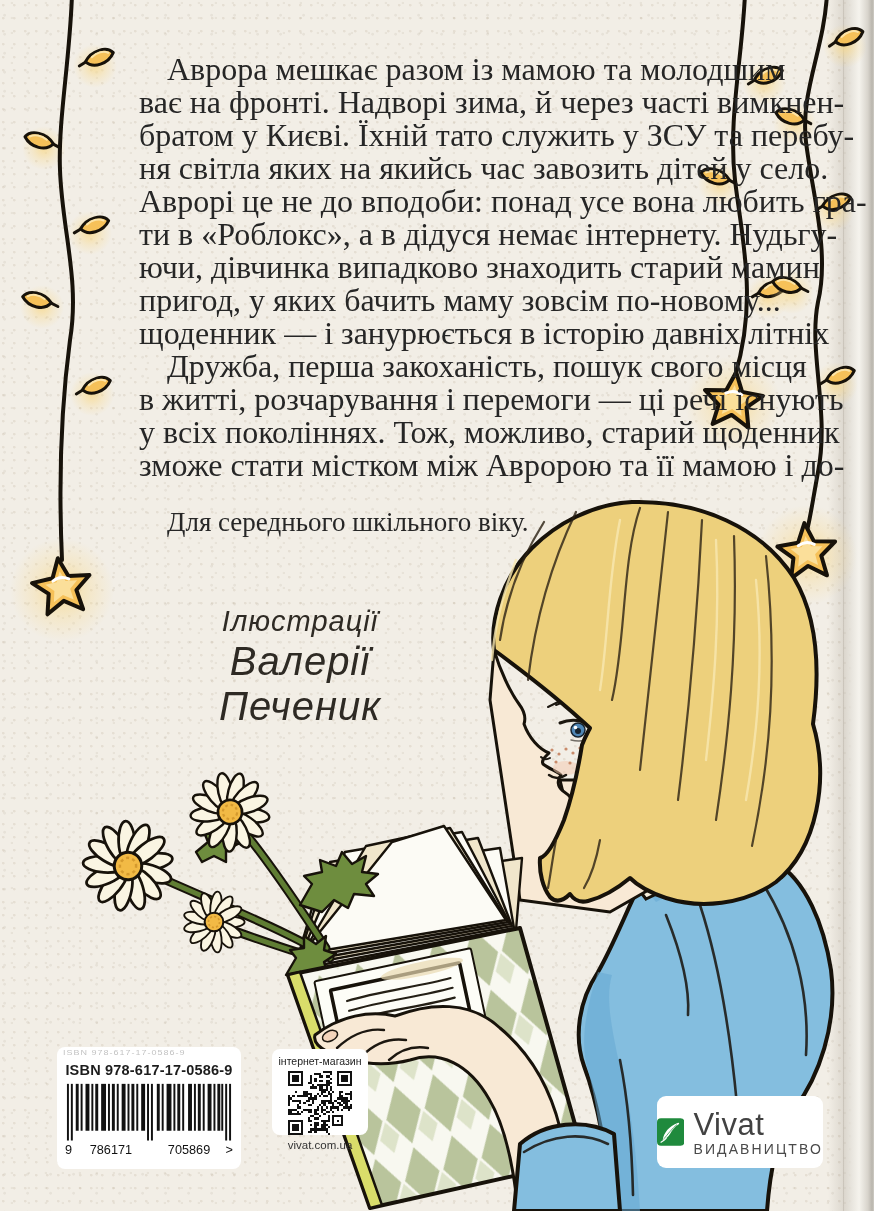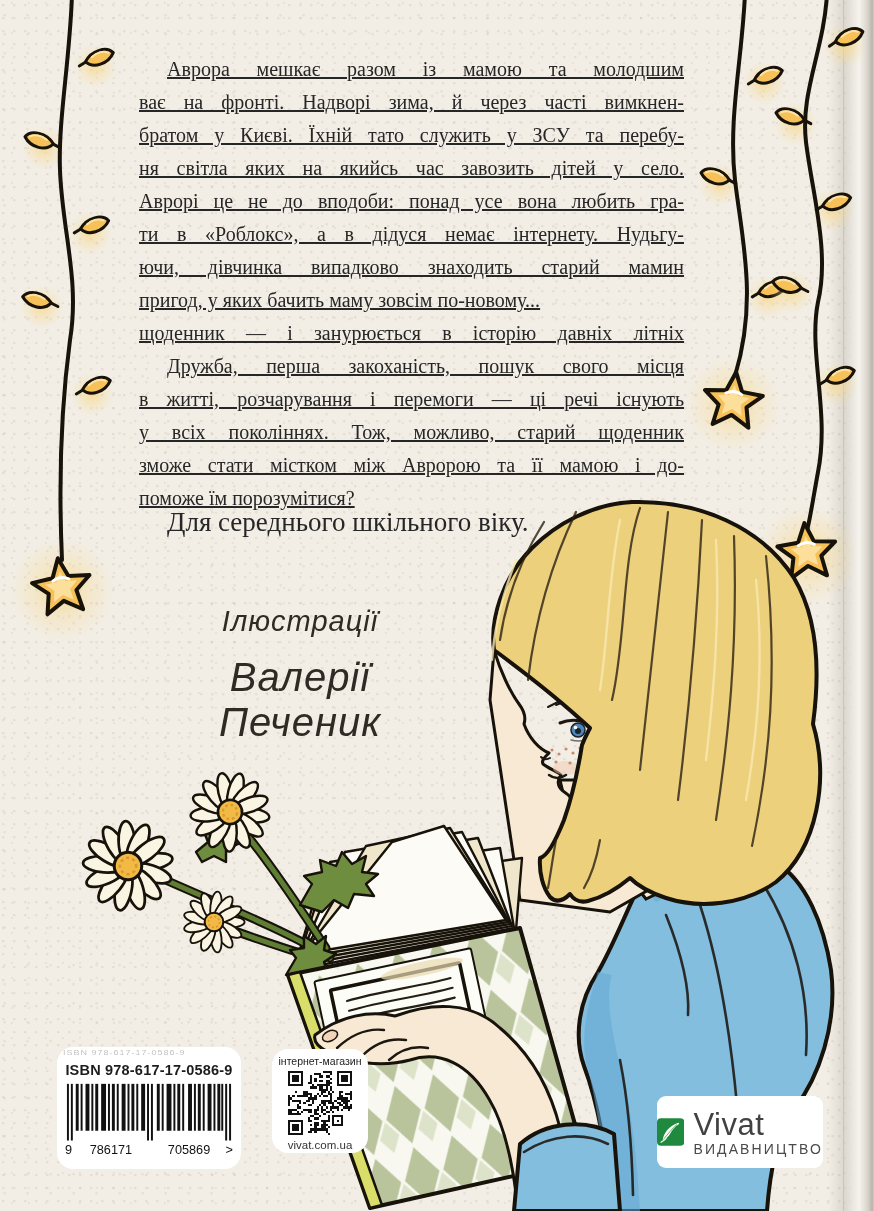--- a/index.html
+++ b/index.html
@@ -14,41 +14,41 @@
     font-family:"Liberation Serif", serif;
   }
   .edge-shadow{position:absolute;top:0;right:30px;width:16px;height:100%;z-index:1;
     background:linear-gradient(to right, rgba(90,80,65,0), rgba(90,80,65,.14));}
   .page-edge{position:absolute;top:0;right:0;width:31px;height:100%;z-index:1;
     background:linear-gradient(to right, rgba(120,110,95,.20) 0, #e9e6df 30%, #f5f3ed 52%, #d8d4cc 80%, #b9b5ad 94%, #cfccc5 100%);}
   svg.illo{position:absolute;inset:0;z-index:2;}
 
   
   .blurb{position:absolute;left:139px;top:53px;width:545px;z-index:3;
-    color:var(--ink,#262626);font-size:20px;line-height:33px;text-decoration:underline;}
+    color:var(--ink,#262626);font-size:32px;line-height:33px;}
   .jline{text-align:justify;text-align-last:justify;white-space:nowrap;}
   .jline.last{text-align-last:left;}
   .para .jline:first-child{padding-left:28px;}
   .audience{position:absolute;left:167px;top:507px;z-index:3;color:var(--ink,#262626);font-size:27px;}
   .credits{position:absolute;left:160px;top:605px;width:280px;z-index:3;text-align:center;
     color:#2e2a24;font-family:Liberation Sans, sans-serif;font-style:italic;}
   .credits .c-label{font-size:29px;letter-spacing:1px;}
-  .credits .c-name{font-size:40px;margin-top:17px;letter-spacing:1px;}
+  .credits .c-name{font-size:40px;margin-top:1px;letter-spacing:1px;}
 
   
-  .wbox{position:absolute;background:var(--box-white,#fff);z-index:4;border-radius:16px;}
+  .wbox{position:absolute;background:var(--box-white,#fff);z-index:4;border-radius:8px;}
   .isbn-box{left:57px;top:1047px;width:184px;height:122px;overflow:hidden;}
   .isbn-faint{margin:1px 6px 0;font-family:"Liberation Sans",sans-serif;font-size:9px;
     letter-spacing:1px;color:#666;opacity:.40;filter:blur(.4px);white-space:nowrap;transform:scaleY(.8);}
   .isbn-label{margin-top:4px;text-align:center;font-family:"Liberation Sans",sans-serif;
     font-size:14.5px;font-weight:600;letter-spacing:.2px;color:#1c1c1c;}
   .barcode{display:block;margin:3px auto 0;}
   .bc-digits{font-family:"Liberation Sans",sans-serif;font-size:13px;fill:#111;}
 
-  .qr-box{left:272px;top:1049px;width:96px;height:104px;text-align:center;}
+  .qr-box{left:272px;top:1049px;width:96px;height:86px;text-align:center;}
   .qr-cap{margin-top:6px;font-family:"Liberation Sans",sans-serif;font-size:10.5px;color:#222;}
   .qr-url{margin-top:4px;font-family:"Liberation Sans",sans-serif;font-size:11.5px;color:#333;}
   .qr-svg{display:block;margin:4px auto 0;}
 
   .vivat-box{left:657px;top:1096px;width:166px;height:72px;border-radius:9px;
     display:flex;align-items:center;justify-content:center;gap:9px;}
   .vivat-txt{display:flex;flex-direction:column;line-height:1;}
   .vivat-name{font-family:"Liberation Sans",sans-serif;font-size:31px;color:#424242;letter-spacing:.5px;}
   .vivat-tag{font-family:"Liberation Sans",sans-serif;font-size:14px;letter-spacing:2.1px;color:#4a4a4a;margin-top:2px;}
 
@@ -320,21 +320,20 @@
         <div class="jline">ти в «Роблокс», а в дідуся немає інтернету. Нудьгу-</div>
         <div class="jline">ючи, дівчинка випадково знаходить старий мамин</div>
         <div class="jline last">пригод, у яких бачить маму зовсім по-новому...</div>
         <div class="jline">щоденник — і занурюється в історію давніх літніх</div>
       </div>
     <div class="para">
         <div class="jline">Дружба, перша закоханість, пошук свого місця</div>
         <div class="jline">в житті, розчарування і перемоги — ці речі існують</div>
         <div class="jline">у всіх поколіннях. Тож, можливо, старий щоденник</div>
         <div class="jline">зможе стати містком між Авророю та її мамою і до-</div>
-        <div class="jline last">поможе їм порозумітися?</div>
       </div>
   </div>
 
   <div class="audience">Для середнього шкільного віку.</div>
 
   <div class="credits">
     <div class="c-label">Ілюстрації</div>
     <div class="c-name">Валерії Печеник</div>
   </div>
 

